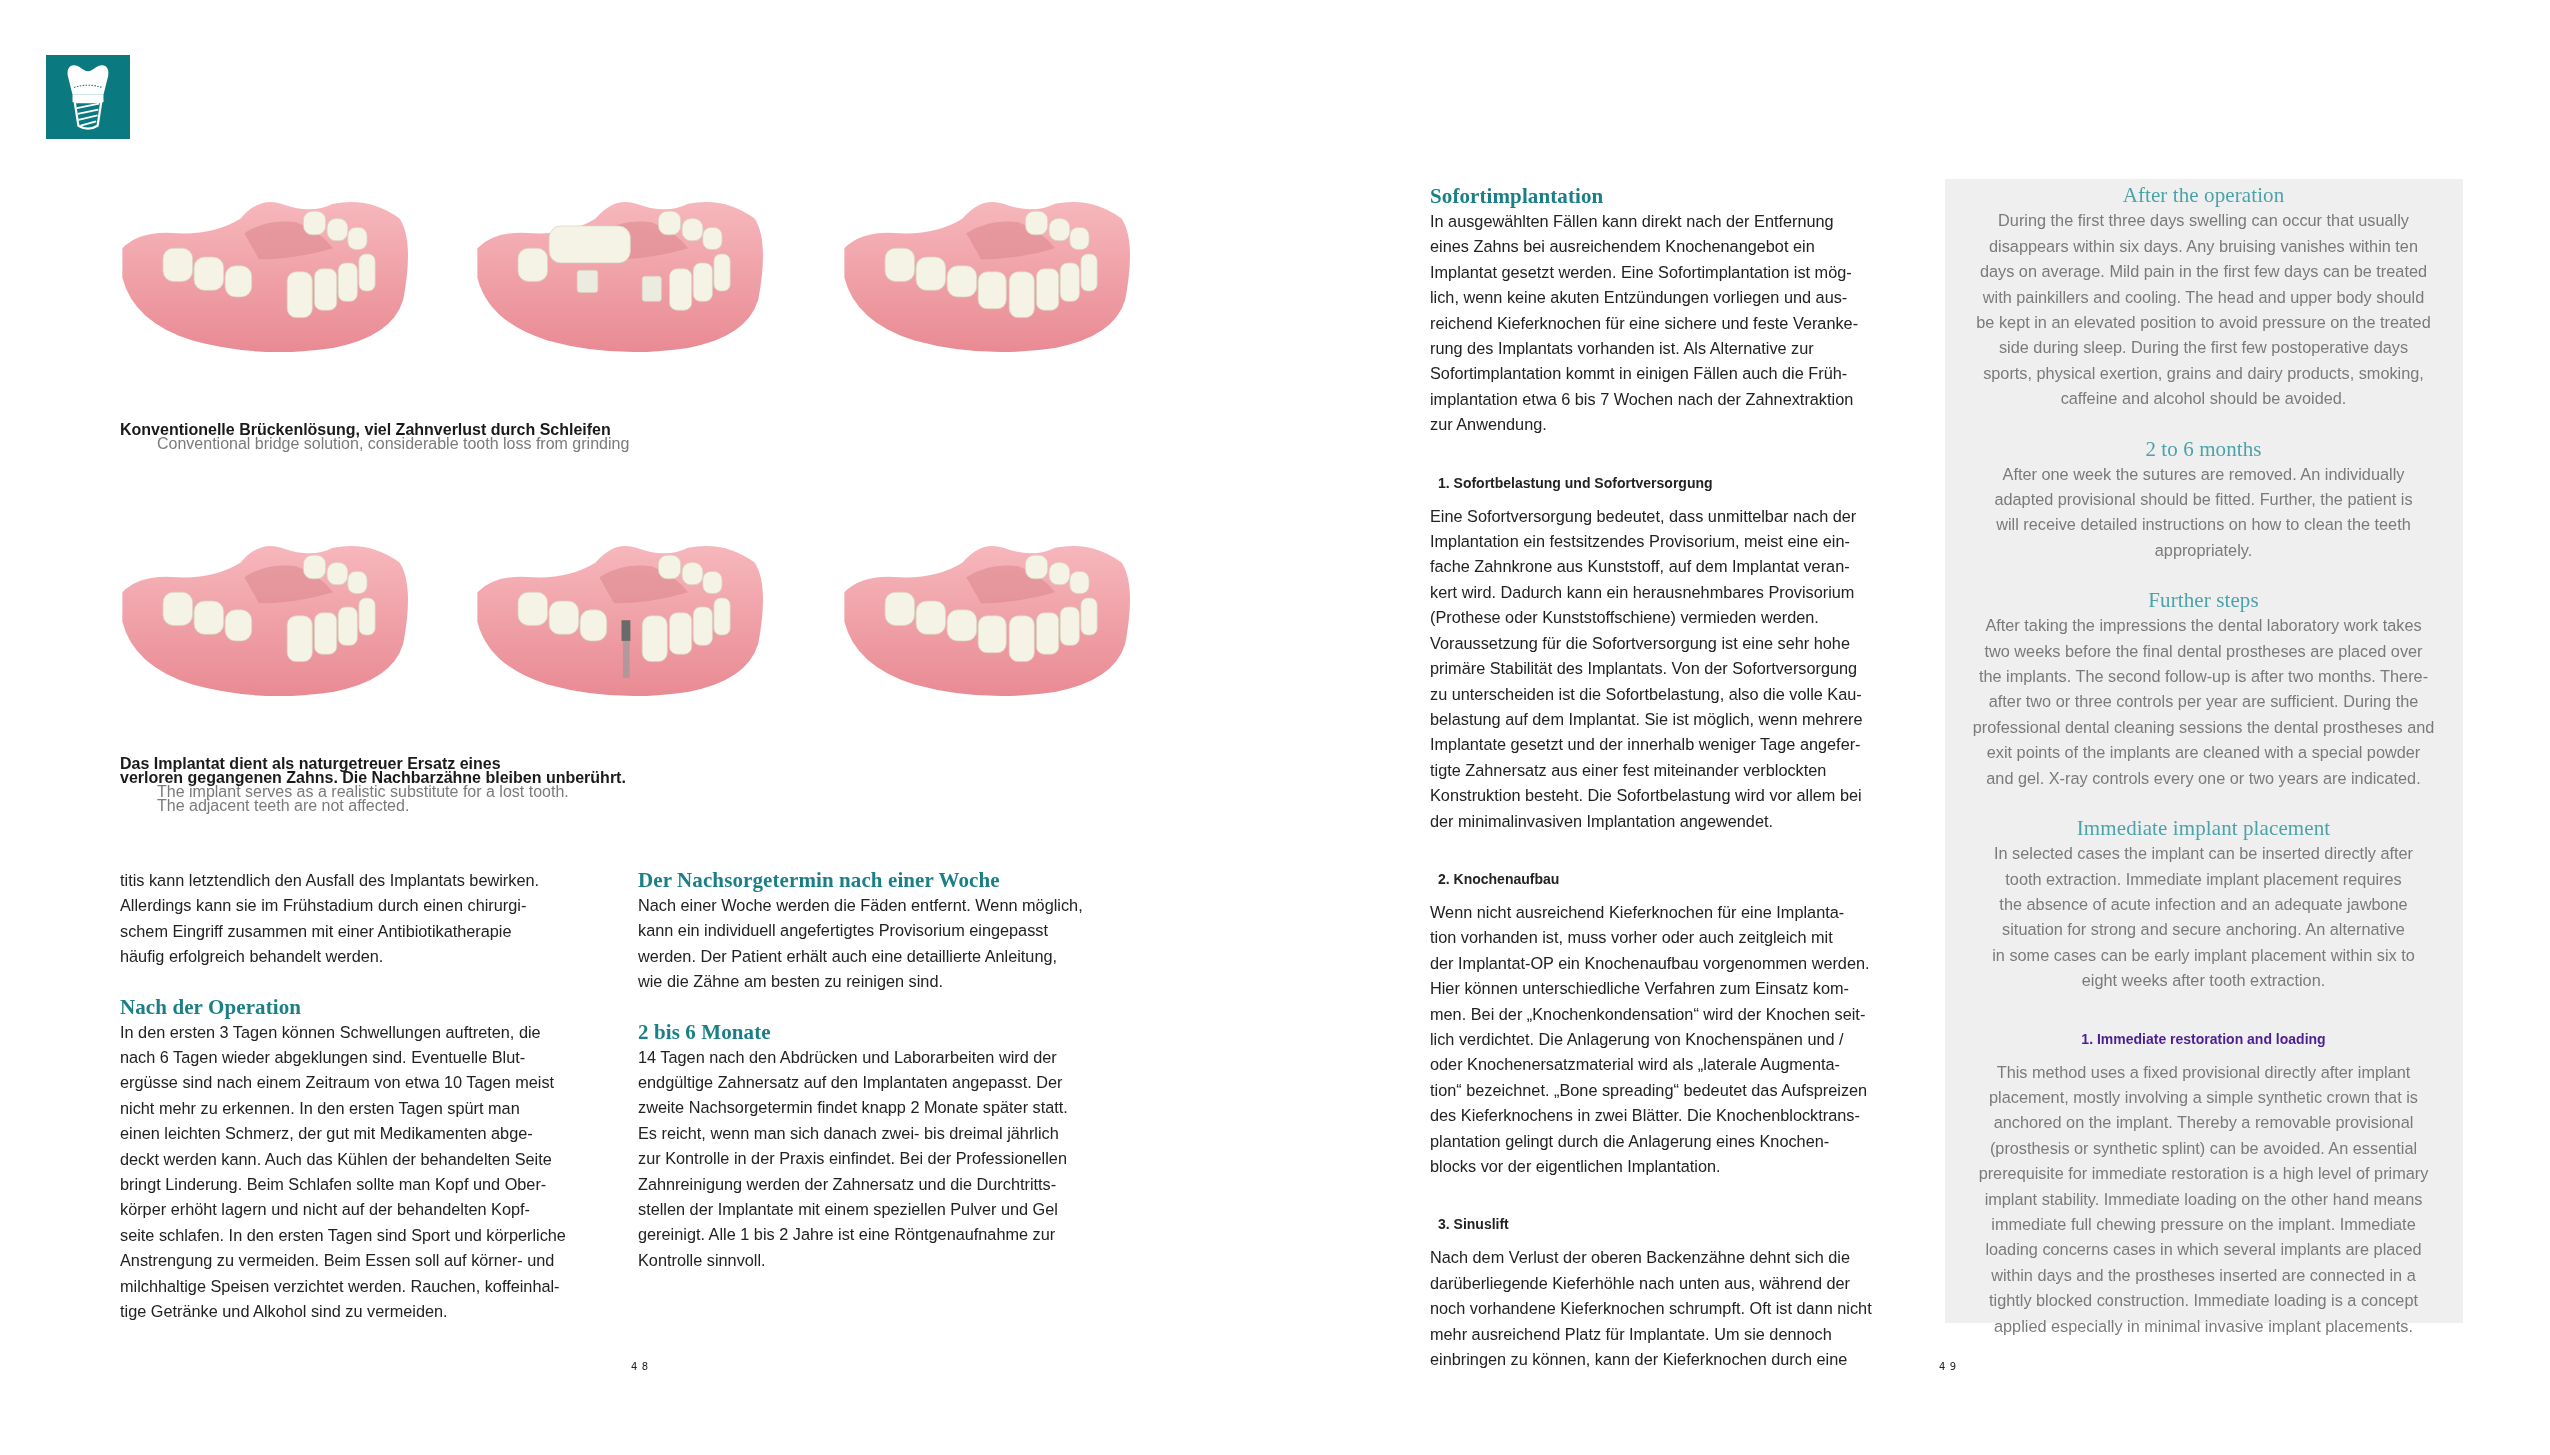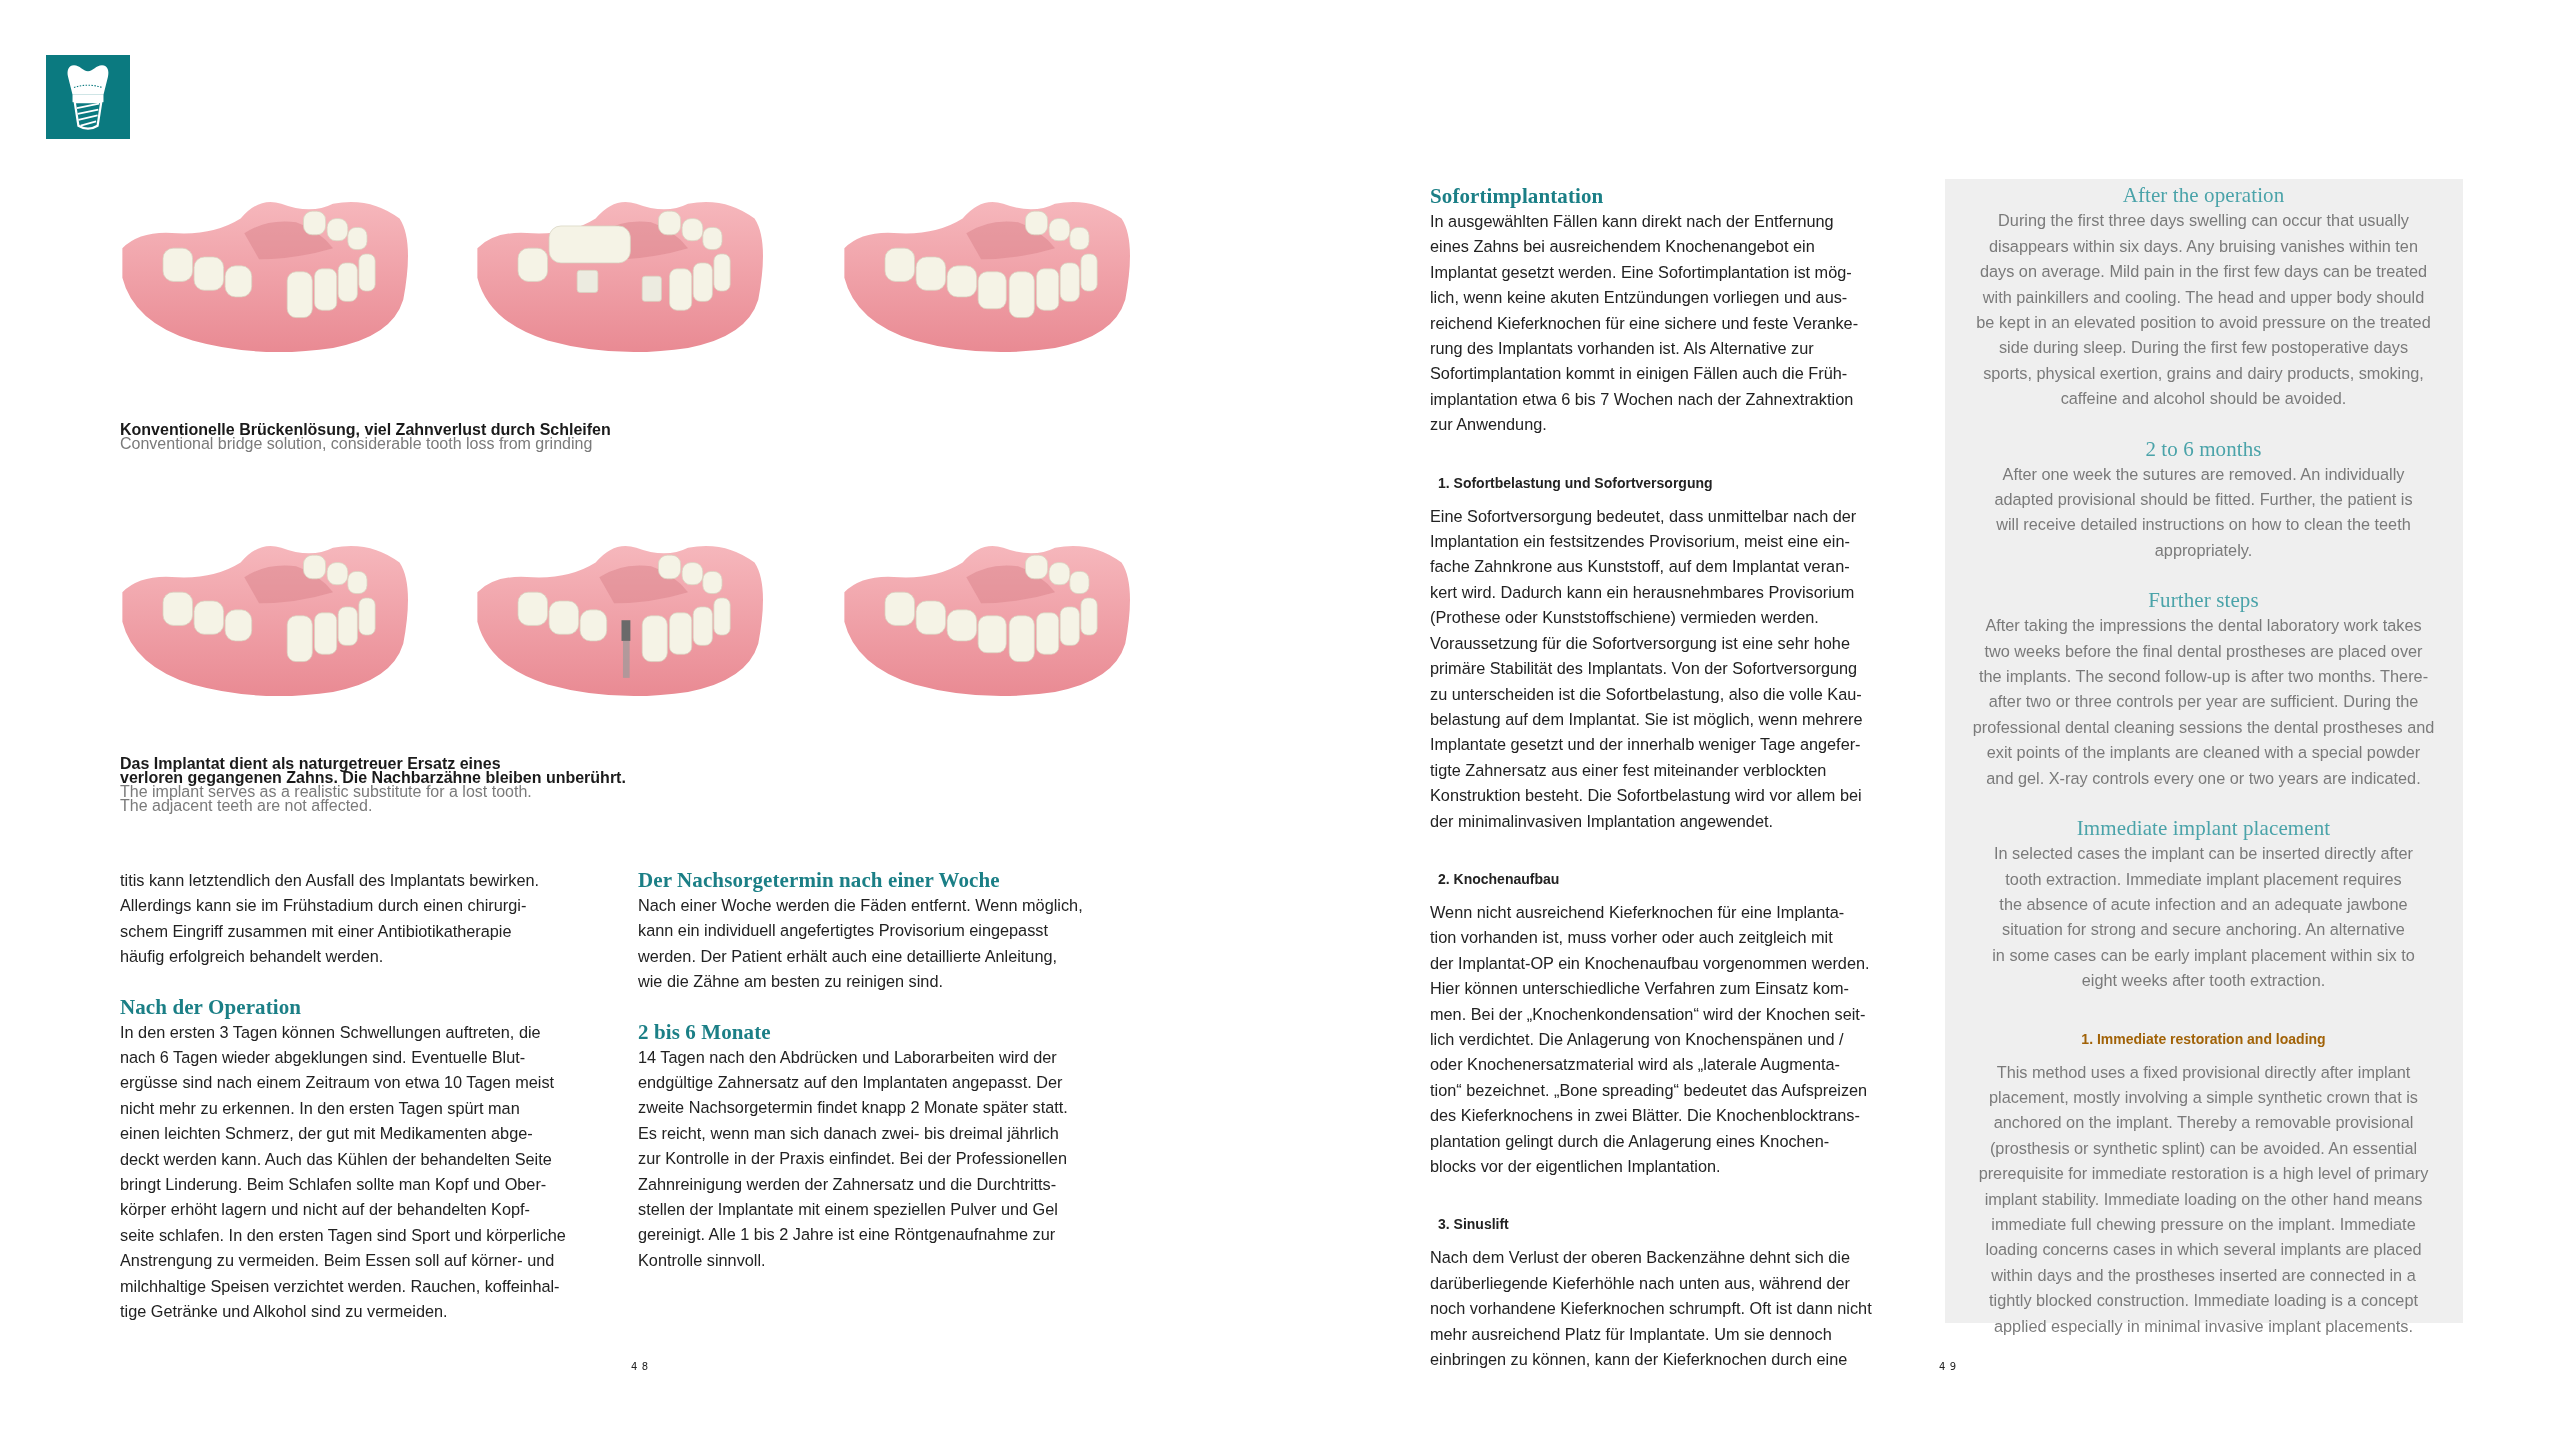--- a/index.html
+++ b/index.html
@@ -7,32 +7,32 @@
          font-family:"DejaVu Sans Condensed","DejaVu Sans","Liberation Sans",sans-serif; color:#1e1e1e; }
   .abs { position:absolute; }
   .logo { left:46px; top:55px; width:84px; height:84px; background:#0b7a80; }
   .logo svg { width:84px; height:84px; display:block; }
 
   .fig { position:absolute; width:311px; height:170px; }
   .fig svg { width:100%; height:100%; display:block; }
 
   .caption { position:absolute; font-family:"Liberation Sans",sans-serif; font-size:16px; line-height:14px; }
   .caption .de { color:#1a1a1a; font-weight:600; }
-  .caption .en { color:#7a7a7a; }
+  .caption .en { color:#7a7a7a;margin-left:37px; }
 
   .col { position:absolute; font-family:"Liberation Sans",sans-serif; font-size:16.3px; line-height:25.4px; color:#222; }
   .col p { margin:0; }
   .h-serif { font-family:"Liberation Serif","DejaVu Serif",serif; font-weight:bold; font-size:21px; line-height:25px; color:#1b7f86; margin:0; letter-spacing:0.1px; }
   .h-bold { font-weight:bold; font-size:14px; line-height:25px; margin:8px; color:#222; }
   .gap { height:25px; }
 
   .sidebar { position:absolute; left:1945px; top:179px; width:518px; height:1144px; background:#efefef; }
   .sidebar .col { color:#7a7a7a;text-align:center; }
   .sidebar .h-serif { color:#4aa3a9; font-weight:normal; }
-  .sidebar .h-bold { color:#a16207; }
+  .sidebar .h-bold { color:#4c1d95; }
 
   .pagenum { position:absolute; font-family:"DejaVu Sans","Liberation Sans",sans-serif; font-size:10px; letter-spacing:4.4px; color:#222; }
 </style>
 </head>
 <body>
 
 <div class="abs logo">
   <svg viewBox="0 0 114 114">
     <path d="M38 14 C30 14 28 22 30 30 L36 54 L78 54 L84 30 C86 22 84 14 76 14 C68 14 64 22 57 22 C50 22 46 14 38 14 Z" fill="#fff"></path>
     <path d="M38 44 Q57 38 76 44" stroke="#0b7a80" stroke-width="1.5" stroke-dasharray="2 2" fill="none"></path>

